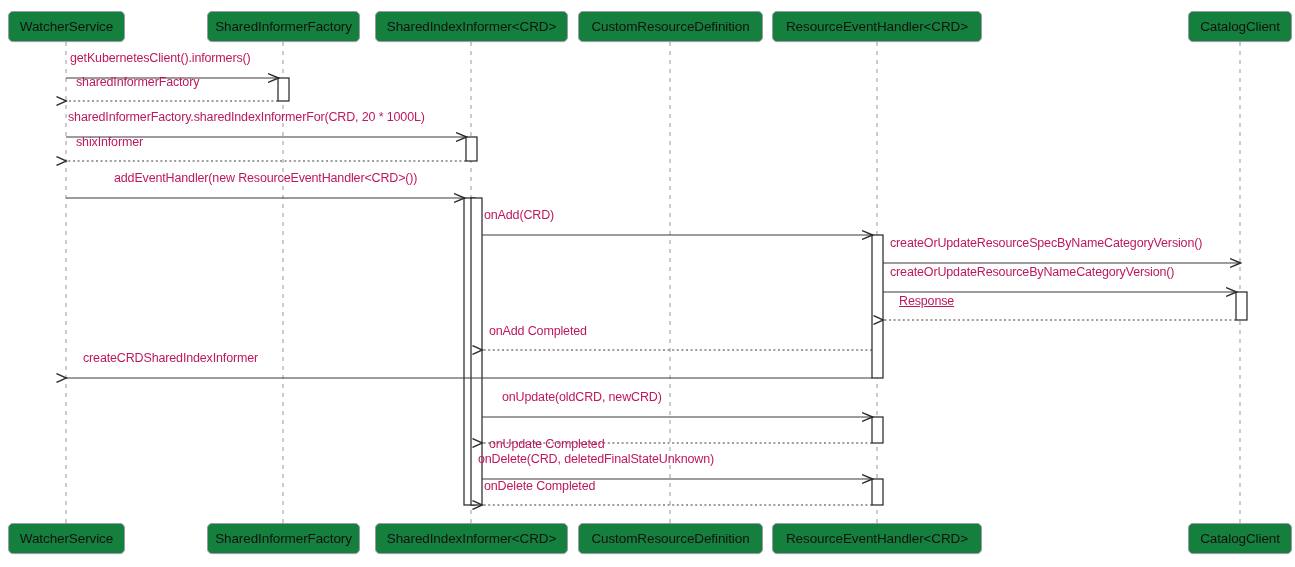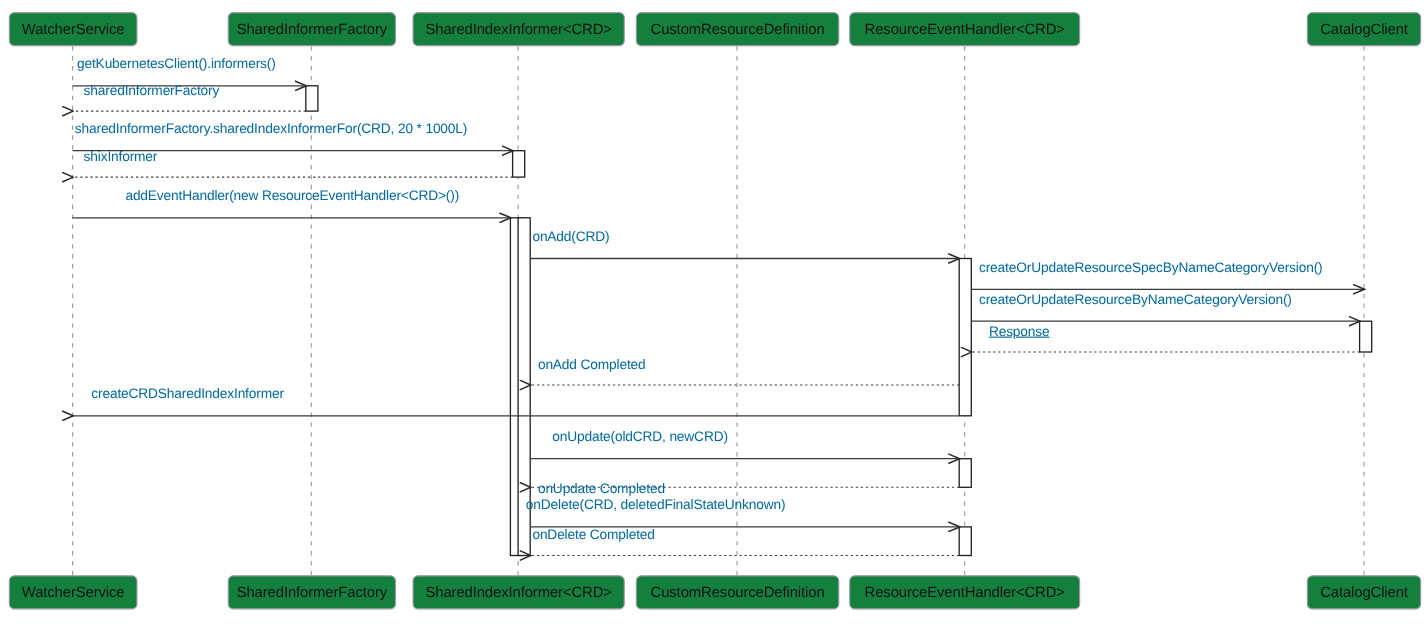--- a/index.html
+++ b/index.html
@@ -38,21 +38,21 @@
     justify-content: center;
     font-size: 13.5px;
     color: #111111;
     letter-spacing: -0.1px;
     white-space: nowrap;
     box-shadow: 0 1px 0 rgba(0,0,0,0.04);
   }
   .msg-label {
     position: absolute;
     font-size: 12.5px;
-    color: #0369a1;
+    color: #be185d;
     white-space: nowrap;
     letter-spacing: -0.15px;
     line-height: 13px;
   }
   .msg-label.right { text-align: left; }
   .msg-label.left  { text-align: left; }
 </style>
 </head>
 <body>
 

